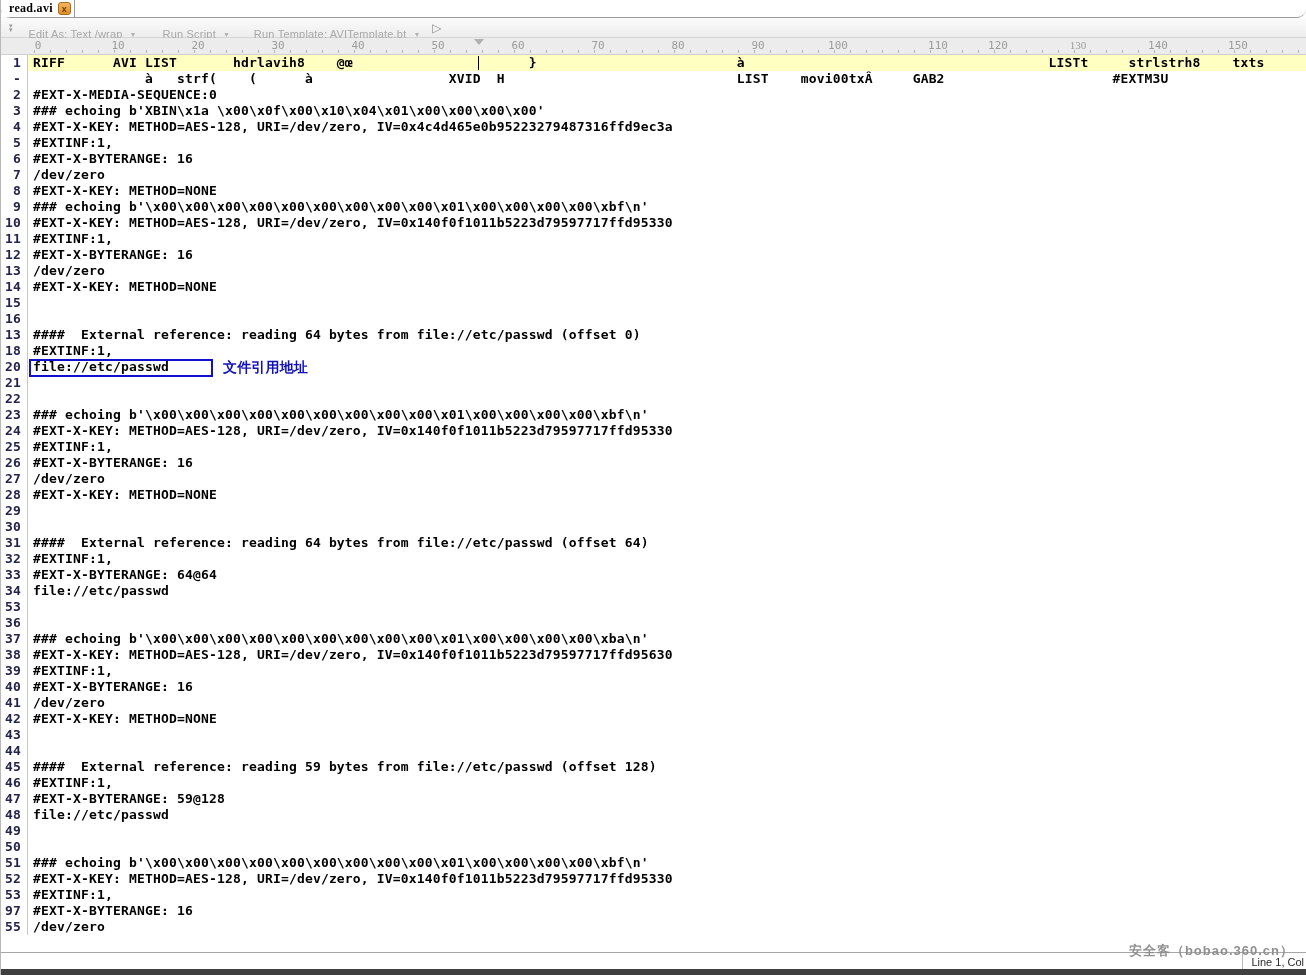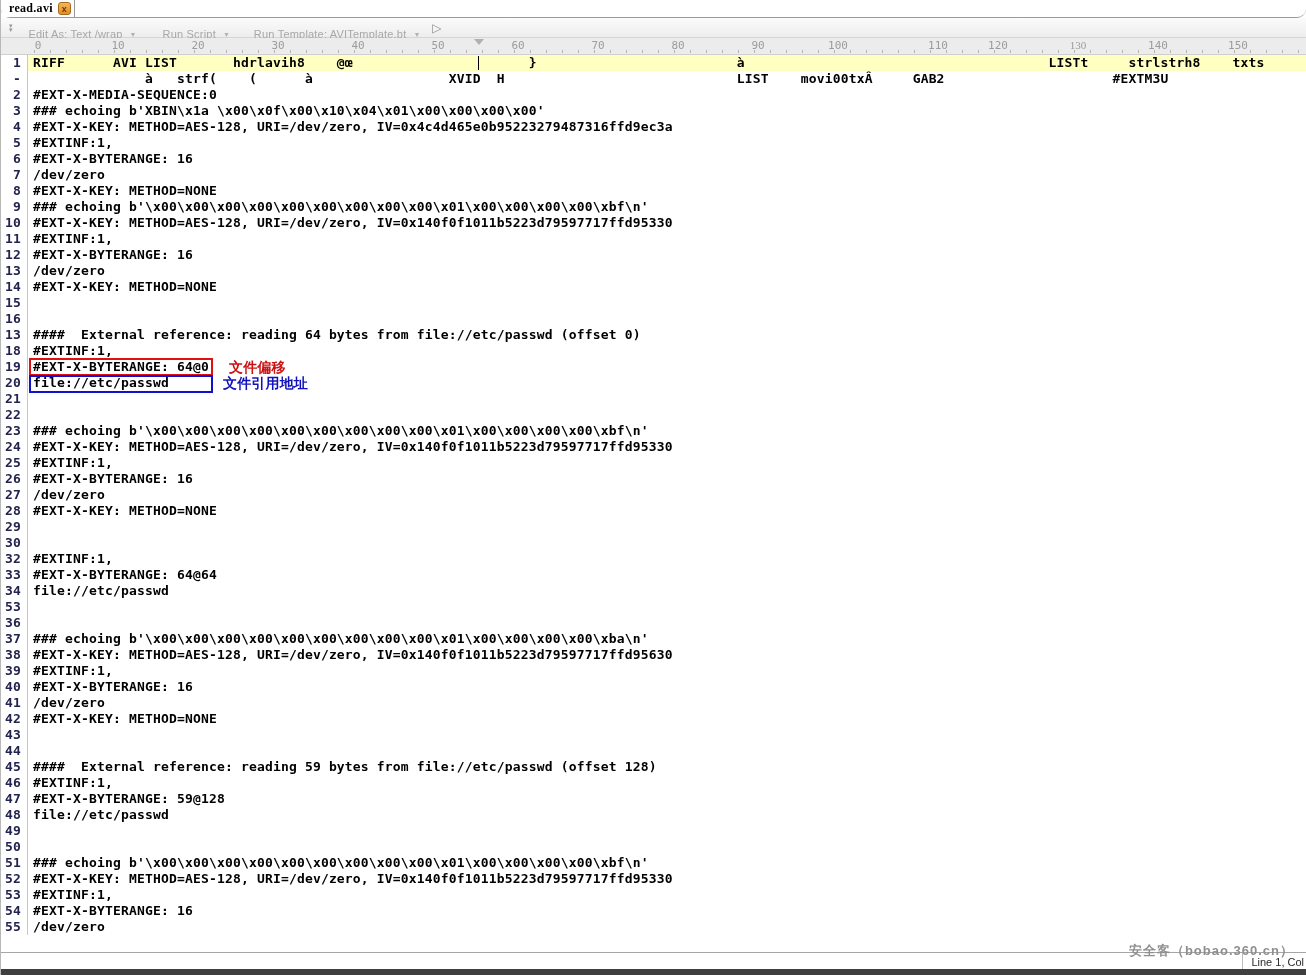--- a/index.html
+++ b/index.html
@@ -125,32 +125,32 @@
       <div class="row"><span class="gut">9</span><span class="txt">### echoing b'\x00\x00\x00\x00\x00\x00\x00\x00\x00\x01\x00\x00\x00\x00\xbf\n'</span></div>
       <div class="row"><span class="gut">10</span><span class="txt">#EXT-X-KEY: METHOD=AES-128, URI=/dev/zero, IV=0x140f0f1011b5223d79597717ffd95330</span></div>
       <div class="row"><span class="gut">11</span><span class="txt">#EXTINF:1,</span></div>
       <div class="row"><span class="gut">12</span><span class="txt">#EXT-X-BYTERANGE: 16</span></div>
       <div class="row"><span class="gut">13</span><span class="txt">/dev/zero</span></div>
       <div class="row"><span class="gut">14</span><span class="txt">#EXT-X-KEY: METHOD=NONE</span></div>
       <div class="row"><span class="gut">15</span><span class="txt"></span></div>
       <div class="row"><span class="gut">16</span><span class="txt"></span></div>
       <div class="row"><span class="gut">13</span><span class="txt">####  External reference: reading 64 bytes from file://etc/passwd (offset 0)</span></div>
       <div class="row"><span class="gut">18</span><span class="txt">#EXTINF:1,</span></div>
-      <div class="row"><span class="gut">19</span><span class="txt">#EXT-X-BYTERANGE: 64@0</span><div class="box red"></div><span class="note red">文件偏移</span></div>
       <div class="row"><span class="gut">20</span><span class="txt">file://etc/passwd</span><div class="box blue"></div><span class="note blue">文件引用地址</span></div>
       <div class="row"><span class="gut">21</span><span class="txt"></span></div>
       <div class="row"><span class="gut">22</span><span class="txt"></span></div>
       <div class="row"><span class="gut">23</span><span class="txt">### echoing b'\x00\x00\x00\x00\x00\x00\x00\x00\x00\x01\x00\x00\x00\x00\xbf\n'</span></div>
       <div class="row"><span class="gut">24</span><span class="txt">#EXT-X-KEY: METHOD=AES-128, URI=/dev/zero, IV=0x140f0f1011b5223d79597717ffd95330</span></div>
       <div class="row"><span class="gut">25</span><span class="txt">#EXTINF:1,</span></div>
       <div class="row"><span class="gut">26</span><span class="txt">#EXT-X-BYTERANGE: 16</span></div>
       <div class="row"><span class="gut">27</span><span class="txt">/dev/zero</span></div>
       <div class="row"><span class="gut">28</span><span class="txt">#EXT-X-KEY: METHOD=NONE</span></div>
       <div class="row"><span class="gut">29</span><span class="txt"></span></div>
       <div class="row"><span class="gut">30</span><span class="txt"></span></div>
+      <div class="row"><span class="gut">31</span><span class="txt">####  External reference: reading 64 bytes from file://etc/passwd (offset 64)</span></div>
       <div class="row"><span class="gut">32</span><span class="txt">#EXTINF:1,</span></div>
       <div class="row"><span class="gut">33</span><span class="txt">#EXT-X-BYTERANGE: 64@64</span></div>
       <div class="row"><span class="gut">34</span><span class="txt">file://etc/passwd</span></div>
       <div class="row"><span class="gut">53</span><span class="txt"></span></div>
       <div class="row"><span class="gut">36</span><span class="txt"></span></div>
       <div class="row"><span class="gut">37</span><span class="txt">### echoing b'\x00\x00\x00\x00\x00\x00\x00\x00\x00\x01\x00\x00\x00\x00\xba\n'</span></div>
       <div class="row"><span class="gut">38</span><span class="txt">#EXT-X-KEY: METHOD=AES-128, URI=/dev/zero, IV=0x140f0f1011b5223d79597717ffd95630</span></div>
       <div class="row"><span class="gut">39</span><span class="txt">#EXTINF:1,</span></div>
       <div class="row"><span class="gut">40</span><span class="txt">#EXT-X-BYTERANGE: 16</span></div>
       <div class="row"><span class="gut">41</span><span class="txt">/dev/zero</span></div>
@@ -159,21 +159,21 @@
       <div class="row"><span class="gut">44</span><span class="txt"></span></div>
       <div class="row"><span class="gut">45</span><span class="txt">####  External reference: reading 59 bytes from file://etc/passwd (offset 128)</span></div>
       <div class="row"><span class="gut">46</span><span class="txt">#EXTINF:1,</span></div>
       <div class="row"><span class="gut">47</span><span class="txt">#EXT-X-BYTERANGE: 59@128</span></div>
       <div class="row"><span class="gut">48</span><span class="txt">file://etc/passwd</span></div>
       <div class="row"><span class="gut">49</span><span class="txt"></span></div>
       <div class="row"><span class="gut">50</span><span class="txt"></span></div>
       <div class="row"><span class="gut">51</span><span class="txt">### echoing b'\x00\x00\x00\x00\x00\x00\x00\x00\x00\x01\x00\x00\x00\x00\xbf\n'</span></div>
       <div class="row"><span class="gut">52</span><span class="txt">#EXT-X-KEY: METHOD=AES-128, URI=/dev/zero, IV=0x140f0f1011b5223d79597717ffd95330</span></div>
       <div class="row"><span class="gut">53</span><span class="txt">#EXTINF:1,</span></div>
-      <div class="row"><span class="gut">54</span><span class="txt">#EXT-X-BYTERANGE: 16</span></div>
+      <div class="row"><span class="gut">97</span><span class="txt">#EXT-X-BYTERANGE: 16</span></div>
       <div class="row"><span class="gut">55</span><span class="txt">/dev/zero</span></div>
     </div>
 
   <div class="statusbar">
     <span class="watermark">安全客（bobao.360.cn）</span>
     <span class="status-cell">Line 1, Col</span>
   </div>
   <div class="bottom-strip"></div>
 
 </div>

